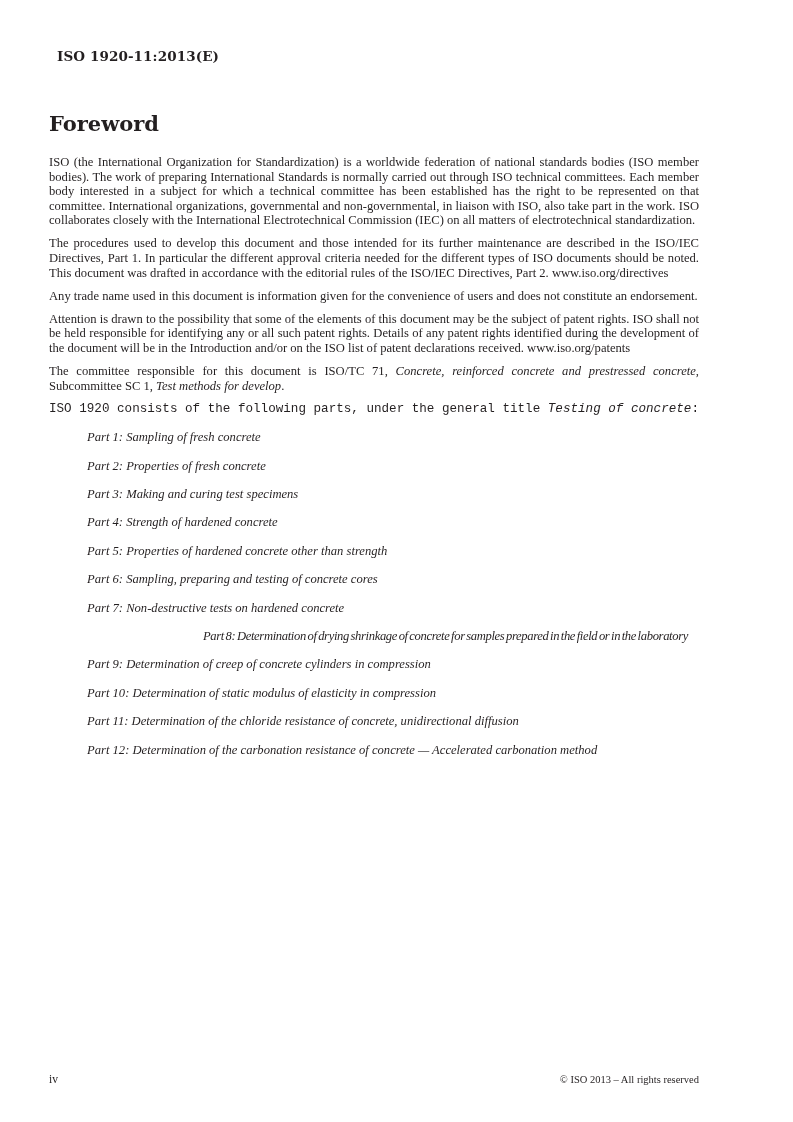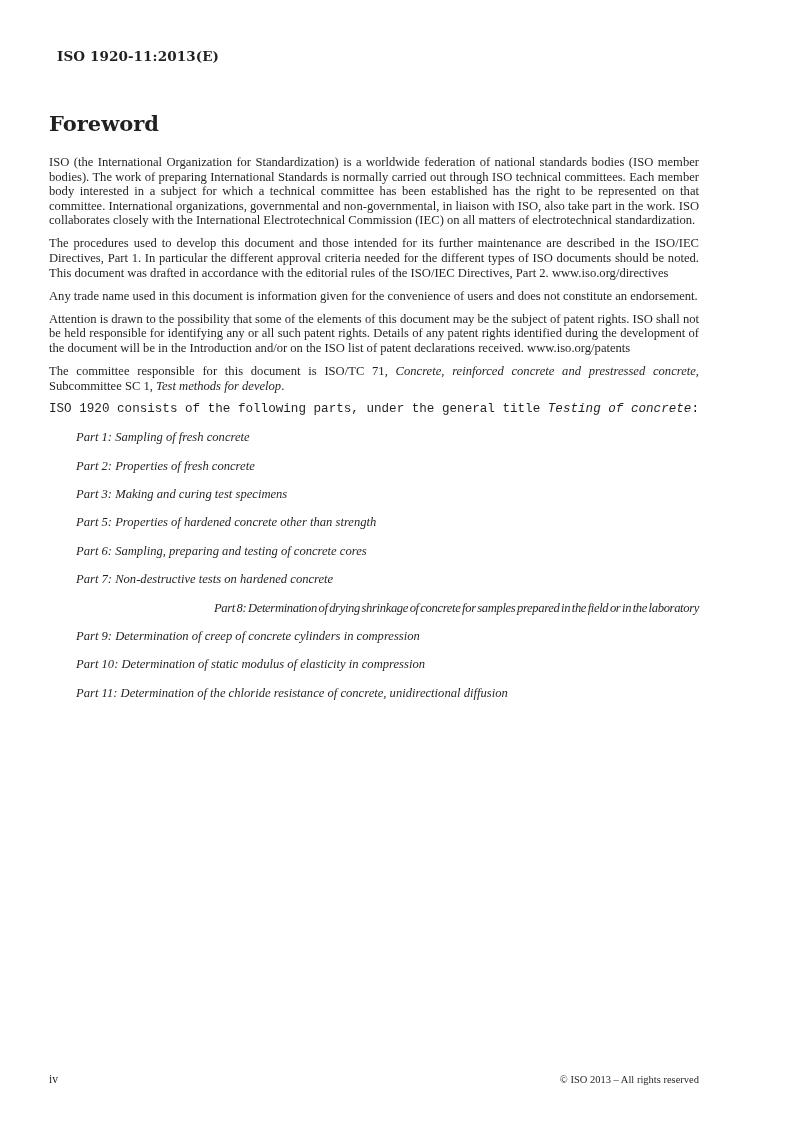--- a/index.html
+++ b/index.html
@@ -47,21 +47,21 @@
       line-height: 14.6px;
     }
     .body p {
       margin: 0 0 8.5px 0;
       text-align: justify;
     }
     .body p.last-left { text-align: left; font-family: Liberation Mono, monospace; }
     .body em { font-style: italic; }
     .parts {
       list-style: none;
-      margin: 0;
+      margin: 11px;
       padding: 0 0 0 27px;
     }
     .parts li {
       font-style: italic;
       font-size: 12.6px;
       line-height: 14.6px;
       margin: 0 0 13.8px 0;
       white-space: nowrap;
     }
     .parts li.tight {
@@ -96,26 +96,28 @@
     <p>The procedures used to develop this document and those intended for its further maintenance are described in the ISO/IEC Directives, Part 1.  In particular the different approval criteria needed for the different types of ISO documents should be noted.  This document was drafted in accordance with the editorial rules of the ISO/IEC Directives, Part 2.  www.iso.org/directives</p>
     <p>Any trade name used in this document is information given for the convenience of users and does not constitute an endorsement.</p>
     <p>Attention is drawn to the possibility that some of the elements of this document may be the subject of patent rights. ISO shall not be held responsible for identifying any or all such patent rights.  Details of any patent rights identified during the development of the document will be in the Introduction and/or on the ISO list of patent declarations received.  www.iso.org/patents</p>
     <p><span>The committee responsible for this document is ISO/TC 71, </span><em>Concrete, reinforced concrete and prestressed concrete</em><span>, Subcommittee SC 1, </span><em>Test methods for develop</em><span>.</span></p>
     <p class="last-left" style="margin-bottom:13.8px;"><span>ISO 1920 consists of the following parts, under the general title </span><em>Testing of concrete</em><span>:</span></p>
 
     <ul class="parts">
       <li>Part 1: Sampling of fresh concrete</li>
       <li>Part 2: Properties of fresh concrete</li>
       <li>Part 3: Making and curing test specimens</li>
+      <li>Part 4: Strength of hardened concrete</li>
       <li>Part 5: Properties of hardened concrete other than strength</li>
       <li>Part 6: Sampling, preparing and testing of concrete cores</li>
       <li>Part 7: Non-destructive tests on hardened concrete</li>
       <li class="tight">Part 8: Determination of drying shrinkage of concrete for samples prepared in the field or in the laboratory</li>
       <li>Part 9: Determination of creep of concrete cylinders in compression</li>
       <li>Part 10: Determination of static modulus of elasticity in compression</li>
       <li>Part 11: Determination of the chloride resistance of concrete, unidirectional diffusion</li>
+      <li>Part 12: Determination of the carbonation resistance of concrete — Accelerated carbonation method</li>
     </ul>
   </div>
 
   <div class="footer-left">iv</div>
   <div class="footer-right">© ISO 2013 – All rights reserved</div>
 
 </div>
 
 </body></html>

